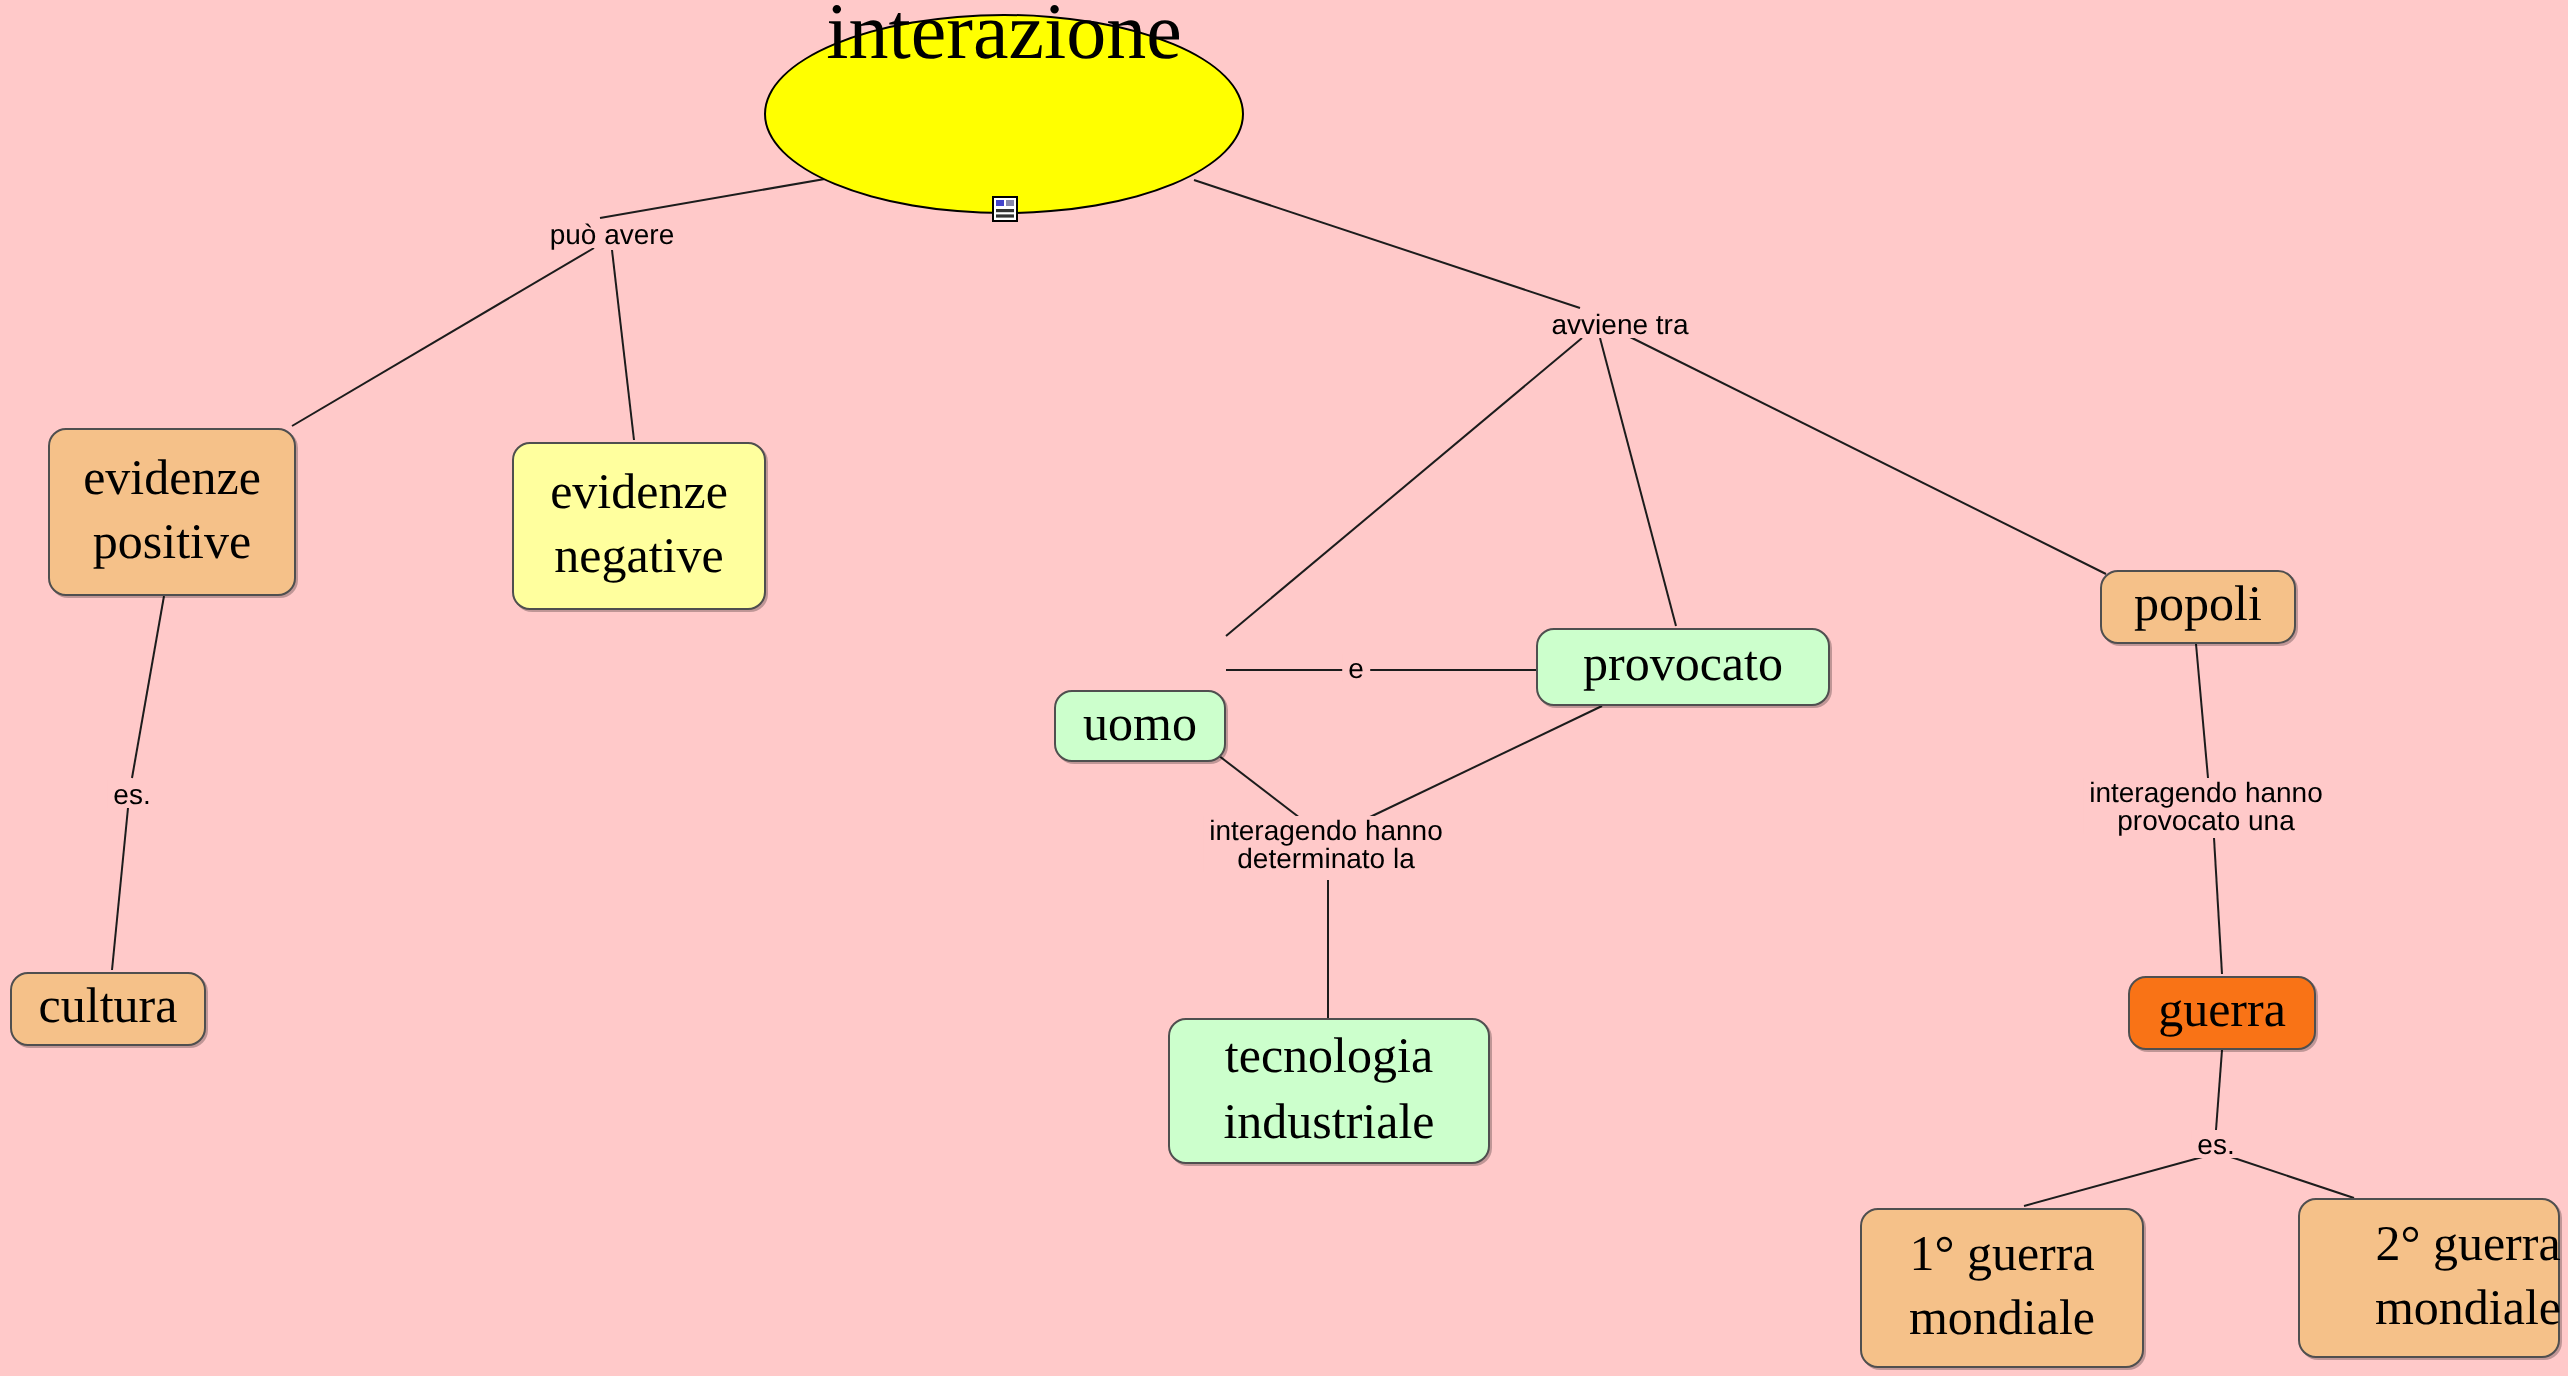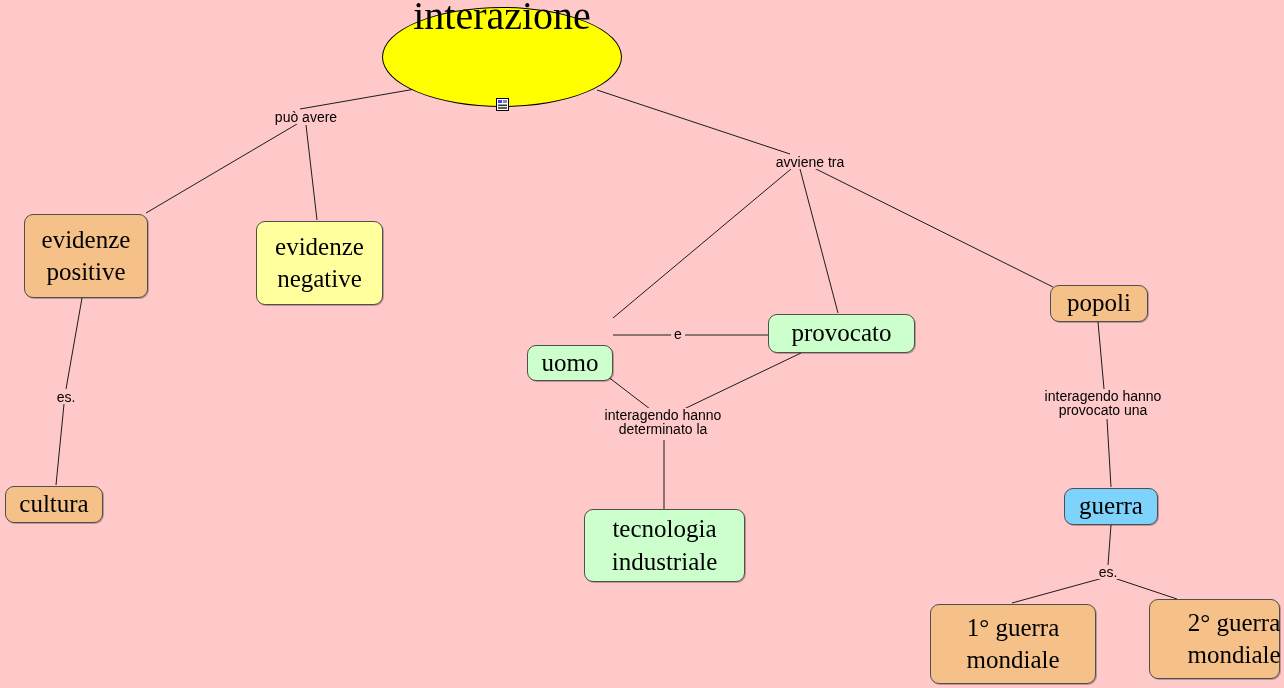--- a/index.html
+++ b/index.html
@@ -111,23 +111,23 @@
 
   <div class="node" style="left: 768px; top: 314px; width: 147px; height: 39px; background-color: rgb(204, 255, 204);">provocato</div>
 
   <div class="node" style="left: 1050px; top: 285px; width: 98px; height: 37px; background-color: rgb(245, 193, 137);">popoli</div>
 
   <div class="node" style="left: 5px; top: 486px; width: 98px; height: 37px; background-color: rgb(245, 193, 137);">cultura</div>
 
   <div class="node" style="left: 584px; top: 509px; width: 161px; height: 73px; background-color: rgb(204, 255, 204);">tecnologia
 industriale</div>
 
-  <div class="node" style="left: 1064px; top: 488px; width: 94px; height: 37px; background-color: #7dd3fc;">guerra</div>
+  <div class="node" style="left: 1064px; top: 488px; width: 94px; height: 37px; background-color: #f97316;">guerra</div>
 
-  <div class="node" style="left: 930px; top: 604px; width: 166px; height: 80px; background-color: rgb(245, 193, 137);">1° guerra
+  <div class="node" style="left: 930px; top: 604px; width: 142px; height: 80px; background-color: rgb(245, 193, 137);">1° guerra
 mondiale</div>
 
   <div class="node" style="left: 1149px; top: 599px; width: 131px; height: 80px; background-color: rgb(245, 193, 137); padding-left: 39px;">2° guerra
 mondiale</div>
 
   <div class="link-label" style="left: 306px; top: 110px; background-color: rgb(255, 201, 201);">può avere</div>
 
   <div class="link-label" style="left: 800px; top: 155px; background-color: rgb(255, 201, 201); margin-left: 10px;">avviene tra</div>
 
   <div class="link-label" style="left: 678px; top: 327px; background-color: rgb(255, 201, 201);">e</div>

